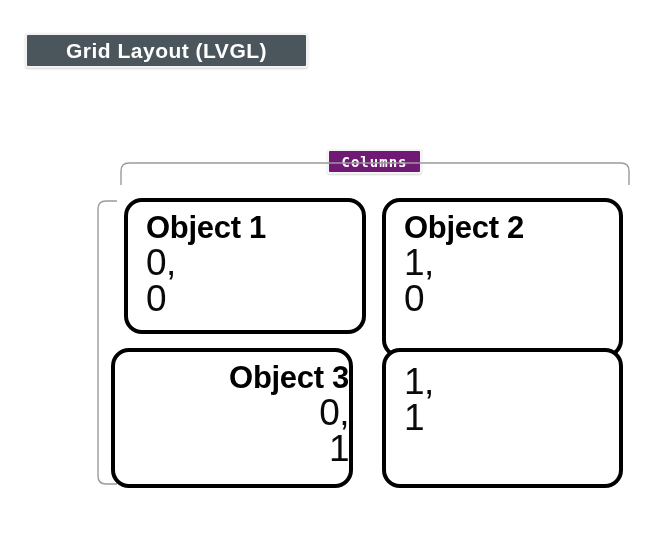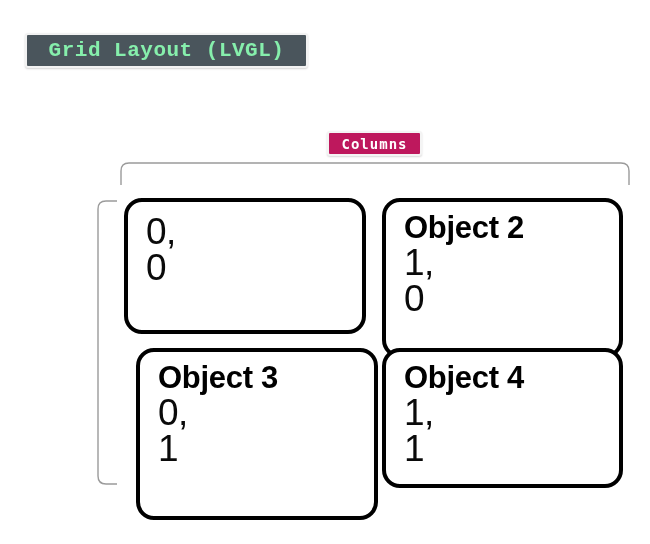--- a/index.html
+++ b/index.html
@@ -31,39 +31,40 @@
     background: #4a555c;
     border: 2px solid #f2f2f2;
     border-radius: 3px;
     box-shadow: 0 1px 2px rgba(0,0,0,0.18);
     display: flex;
     align-items: center;
     justify-content: center;
     box-sizing: border-box;
   }
   .title-badge span {
-    font-family: Liberation Mono, monospace;
+    font-family: Liberation Sans, sans-serif;
     font-size: 21px;
     font-weight: 700;
-    color: #86efac;
+    color: #ffffff;
     letter-spacing: 0.5px;
     white-space: nowrap;
   }
 
   
   .axis-badge {
     position: absolute;
-    background: #be185d;
+    background: #701a75;
     border: 2px solid #f4f4f4;
     border-radius: 3px;
     box-shadow: 0 1px 2px rgba(0,0,0,0.16);
     display: flex;
     align-items: center;
     justify-content: center;
     box-sizing: border-box;
+    margin-top: 18px;
   }
   .axis-badge span {
     font-family: "DejaVu Sans Mono", "Liberation Mono", monospace;
     font-size: 14px;
     font-weight: 700;
     color: #ffffff;
     letter-spacing: 1px;
     white-space: nowrap;
   }
   #columns-badge {
@@ -109,21 +110,21 @@
   .grid-box {
     position: absolute;
     background: #ffffff;
     border: 4px solid #000000;
     border-radius: 18px;
     box-sizing: border-box;
     padding: 10px 0 0 18px;
   }
   #box-0 { left: 124px; top: 198px;  width: 242px; height: 136px; }
   #box-1 { left: 382px; top: 198px;  width: 241px; height: 160px; }
-  #box-2 { left: 136px; top: 348px;  width: 242px; height: 172px; }
+  #box-2 { left: 111px; top: 348px;  width: 242px; height: 140px; text-align: right; }
   #box-3 { left: 382px; top: 348px;  width: 241px; height: 140px; }
 
   .box-title {
     font-family: "Liberation Sans", sans-serif;
     font-size: 31px;
     font-weight: 700;
     color: #000000;
     line-height: 1.0;
     letter-spacing: -0.3px;
     white-space: nowrap;
@@ -159,35 +160,35 @@
   </div>
 
 
   <div class="bracket" id="rows-bracket">
     <svg width="22" height="285" viewBox="0 0 22 285">
       <path d="M 21 1 L 10 1 Q 2 1 2 9 L 2 276 Q 2 284 10 284 L 21 284"></path>
     </svg>
   </div>
 
   <div class="grid-box" id="box-0">
+    <div class="box-title">Object 1</div>
     <div class="box-coord first">0,</div>
     <div class="box-coord">0</div>
   </div>
 
   <div class="grid-box" id="box-1">
     <div class="box-title">Object 2</div>
     <div class="box-coord first">1,</div>
     <div class="box-coord">0</div>
   </div>
 
   <div class="grid-box" id="box-2">
     <div class="box-title">Object 3</div>
     <div class="box-coord first">0,</div>
     <div class="box-coord">1</div>
   </div>
 
   <div class="grid-box" id="box-3">
-    <div class="box-title">Object 4</div>
     <div class="box-coord first">1,</div>
     <div class="box-coord">1</div>
   </div>
 
 </div>
 
 </body></html>

